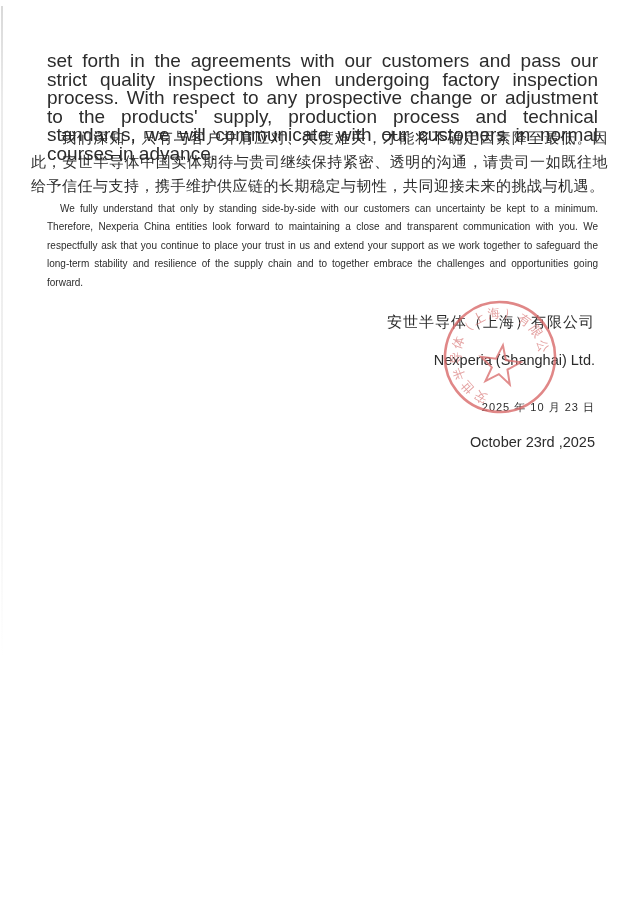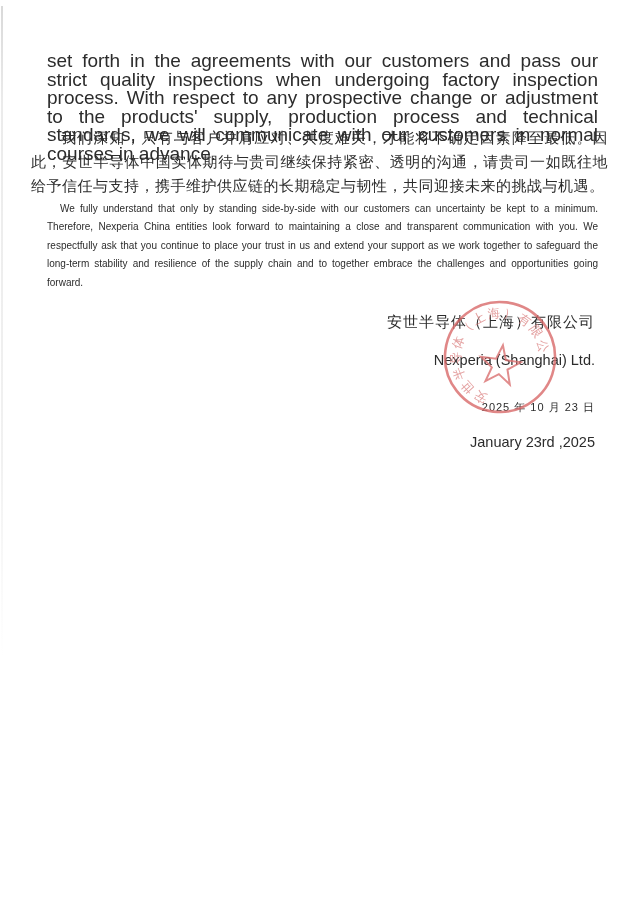--- a/index.html
+++ b/index.html
@@ -68,21 +68,21 @@
   <p class="para-en-1">set forth in the agreements with our customers and pass our strict quality inspections when undergoing factory inspection process. With respect to any prospective change or adjustment to the products' supply, production process and technical standards, we will communicate with our customers in normal courses in advance.</p>
 
   <p class="para-zh">我们深知，只有与客户并肩应对、共度难关，才能将不确定因素降至最低。因此，安世半导体中国实体期待与贵司继续保持紧密、透明的沟通，请贵司一如既往地给予信任与支持，携手维护供应链的长期稳定与韧性，共同迎接未来的挑战与机遇。</p>
 
   <p class="para-en-2">We fully understand that only by standing side-by-side with our customers can uncertainty be kept to a minimum. Therefore, Nexperia China entities look forward to maintaining a close and transparent communication with you. We respectfully ask that you continue to place your trust in us and extend your support as we work together to safeguard the long-term stability and resilience of the supply chain and to together embrace the challenges and opportunities going forward.</p>
 
   <div class="signature">
     <div class="sig-company-zh">安世半导体（上海）有限公司</div>
     <div class="sig-company-en">Nexperia (Shanghai) Ltd.</div>
     <div class="sig-date-zh">2025 年 10 月 23 日</div>
-    <div class="sig-date-en">January 23rd ,2025</div>
+    <div class="sig-date-en">October 23rd ,2025</div>
   </div>
 
   <svg class="seal" viewBox="-66 -66 132 132">
     <g transform="rotate(-38)" opacity="0.8">
       <circle r="55" fill="none" stroke="#d96a6a" stroke-width="2.6"></circle>
       <path id="sealArc" d="M -32.8,23 A 40,40 0 1,1 32.8,23" fill="none"></path>
       <text font-size="12.5" letter-spacing="2" fill="#dd8888" font-family="Liberation Sans, sans-serif">
         <textPath href="#sealArc">安世半导体（上海）有限公司</textPath>
       </text>
     </g>

